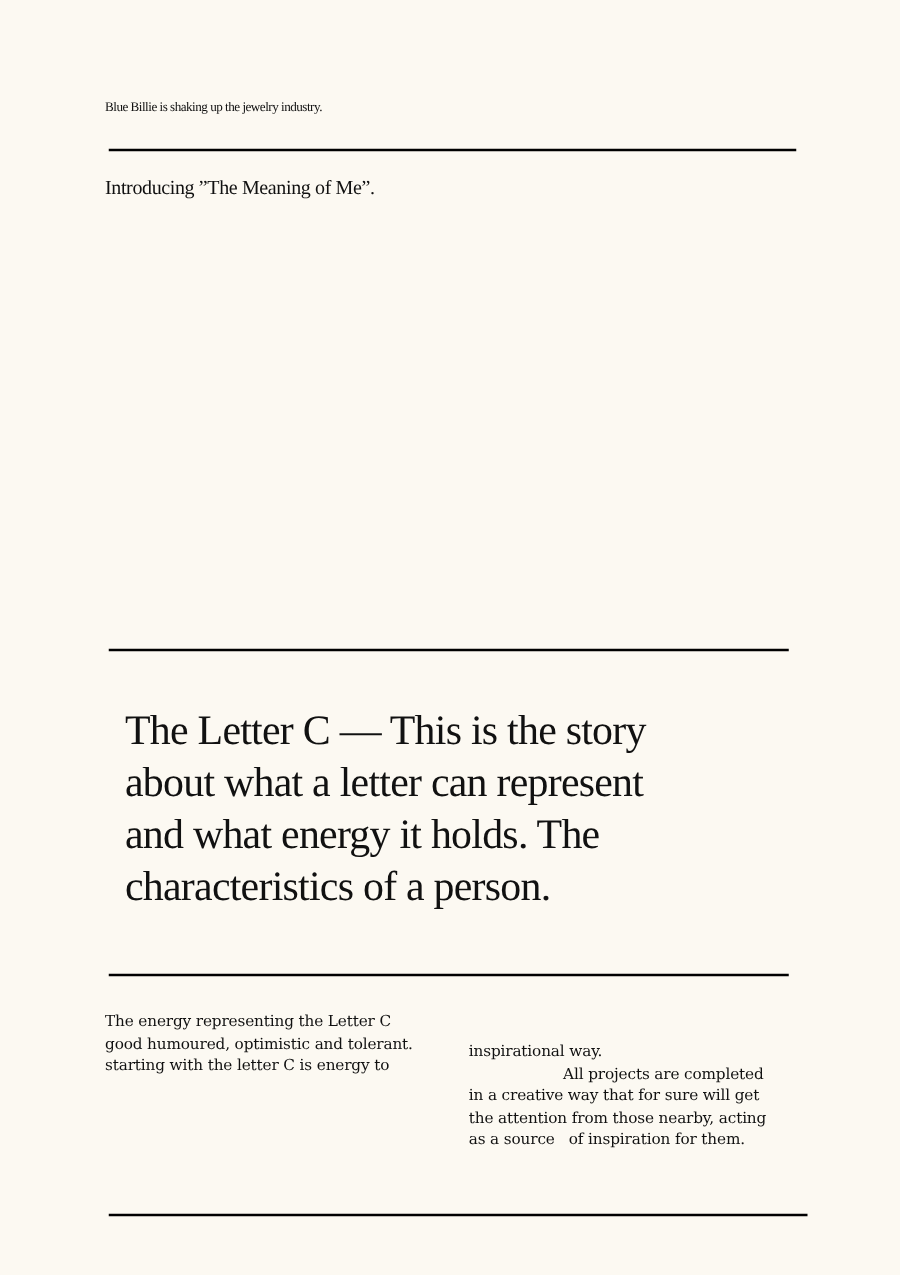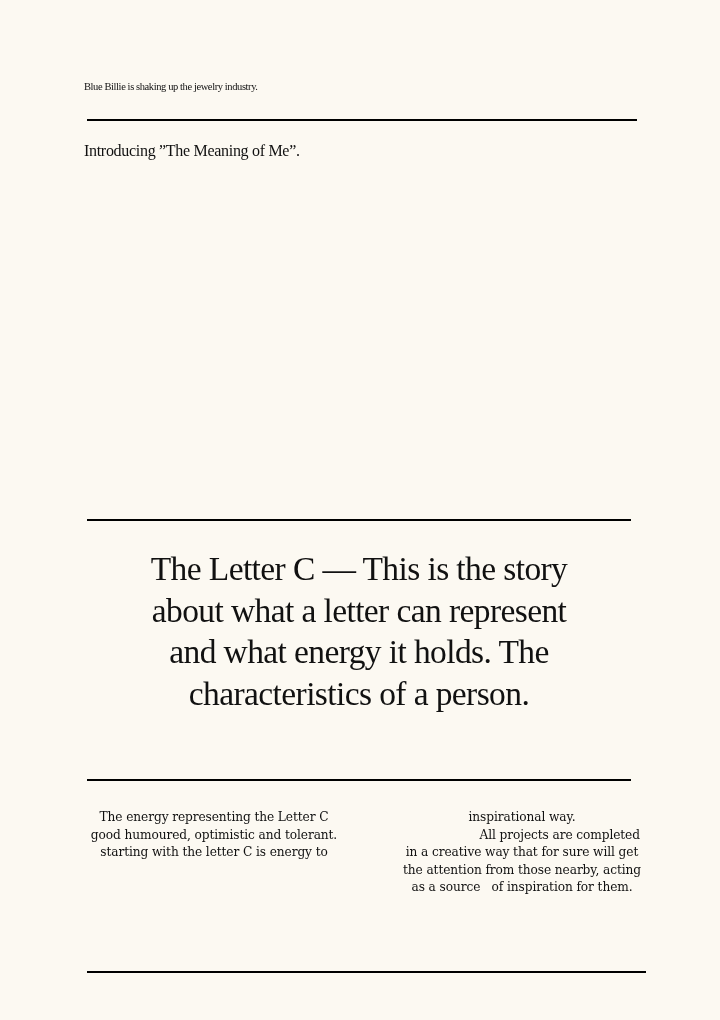--- a/index.html
+++ b/index.html
@@ -1,33 +1,33 @@
 <!DOCTYPE html>
 <html><head>
 <meta charset="utf-8">
 <style>
   html, body { margin: 0; padding: 0; }
   body {
     width: 720px; height: 1020px; background: #fcf9f2; position: relative; overflow: hidden;
     font-family: "DejaVu Serif", "Liberation Serif", serif; color: #111;
   }
-  .abs { position: absolute; text-align: center; }
+  .abs { position: absolute; }
   .rule { position: absolute; height: 2px; background: #000; }
   .kicker { left: 84px; top: 81px; font-size: 10.5px; letter-spacing: -0.4px; font-family: "Liberation Serif", serif; }
   .intro { left: 84px; top: 142px; font-size: 16px; letter-spacing: -0.3px; font-family: "Liberation Serif", serif; }
   .headline {
     left: 84px; top: 548px; width: 550px; font-size: 33.5px; line-height: 41.5px;
-    letter-spacing: -0.6px; font-family: "Liberation Serif", serif; margin: 0; font-weight: normal;
+    letter-spacing: -0.6px; font-family: "Liberation Serif", serif; margin: 16px; font-weight: normal;
   }
   .body-col {
     top: 809px; font-size: 12.2px; line-height: 17.6px; letter-spacing: -0.1px;
     font-family: "DejaVu Serif", serif;
   }
   .col1 { left: 84px; width: 260px; }
-  .col2 { left: 392px; width: 260px; }
+  .col2 { left: 375px; width: 260px; margin-top: 24px; }
   .line { display: block; white-space: pre; }
 </style>
 </head>
 <body>
 
 <div class="abs kicker">Blue Billie is shaking up the jewelry industry.</div>
 <div class="rule" style="left:87px; top:119px; width:550px;"></div>
 <div class="abs intro">Introducing ”The Meaning of Me”.</div>
 
 <div class="rule" style="left:87px; top:519px; width:544px;"></div>

